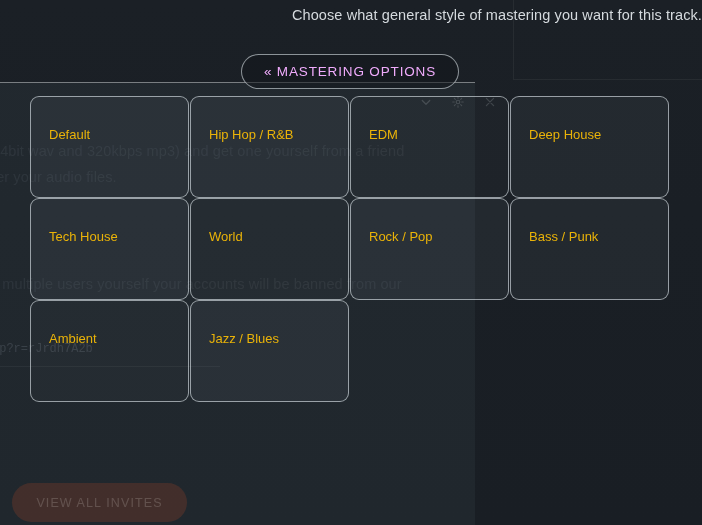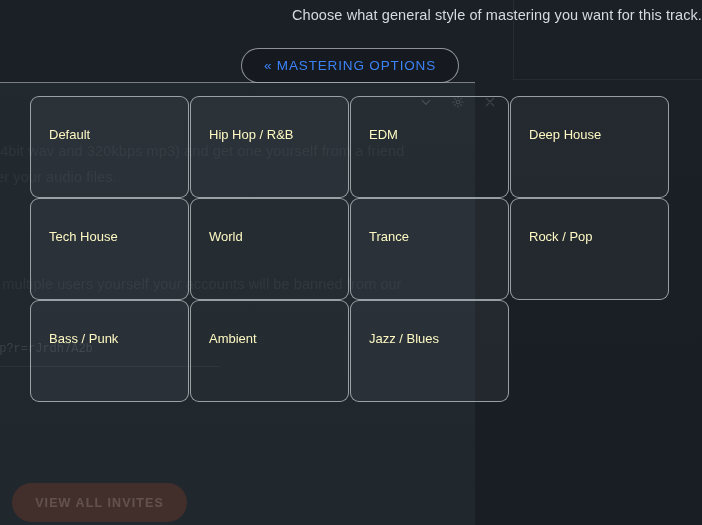--- a/index.html
+++ b/index.html
@@ -85,46 +85,45 @@
     height: 39px;
     border-radius: 22px;
     background: rgba(150,60,25,0.30);
     color: rgba(225,215,210,0.22);
     font-size: 12.5px;
     letter-spacing: 1.1px;
     display: flex;
     align-items: center;
     justify-content: center;
     z-index: 2;
-    font-weight: bold;
   }
 
   
   .header-text {
     position: absolute;
     left: 0;
     right: 0;
     top: 7px;
     text-align: right;
     color: #d5dade;
     font-size: 14.5px;
     letter-spacing: 0.1px;
     z-index: 6;
   }
 
   .opt-btn {
     position: absolute;
     left: 241px;
-    top: 48px;
+    top: 54px;
     width: 218px;
     height: 35px;
     border-radius: 18px;
     border: 1px solid rgba(214,222,228,0.62);
     background: rgba(18,22,27,0.55);
-    color: #3b82f6;
+    color: #f0abfc;
     font-size: 13.5px;
     letter-spacing: 0.85px;
     display: flex;
     align-items: center;
     justify-content: center;
     box-sizing: border-box;
     z-index: 7;
   }
 
   
@@ -171,21 +170,21 @@
     row-gap: 0px;
     z-index: 5;
   }
 
   .card {
     position: relative;
     box-sizing: border-box;
     border: 1px solid rgba(225,232,238,0.62);
     border-radius: 9px;
     background: rgba(255,255,255,0.018);
-    color: #fef9c3;
+    color: #eab308;
     font-size: 13px;
     line-height: 1.28;
     padding: 30px 18px 0 18px;
     cursor: pointer;
   }
   .card.lit {
     background: rgba(140,155,168,0.085);
   }
   .card .card-label {
     display: block;
@@ -250,23 +249,20 @@
       <div class="card lit">
         <span class="card-label">Deep House</span>
       </div>
       <div class="card lit">
         <span class="card-label">Tech House</span>
       </div>
       <div class="card">
         <span class="card-label">World</span>
       </div>
       <div class="card lit">
-        <span class="card-label">Trance</span>
-      </div>
-      <div class="card lit">
         <span class="card-label">Rock / Pop</span>
       </div>
       <div class="card lit">
         <span class="card-label">Bass / Punk</span>
       </div>
       <div class="card">
         <span class="card-label">Ambient</span>
       </div>
       <div class="card lit">
         <span class="card-label">Jazz / Blues</span>

